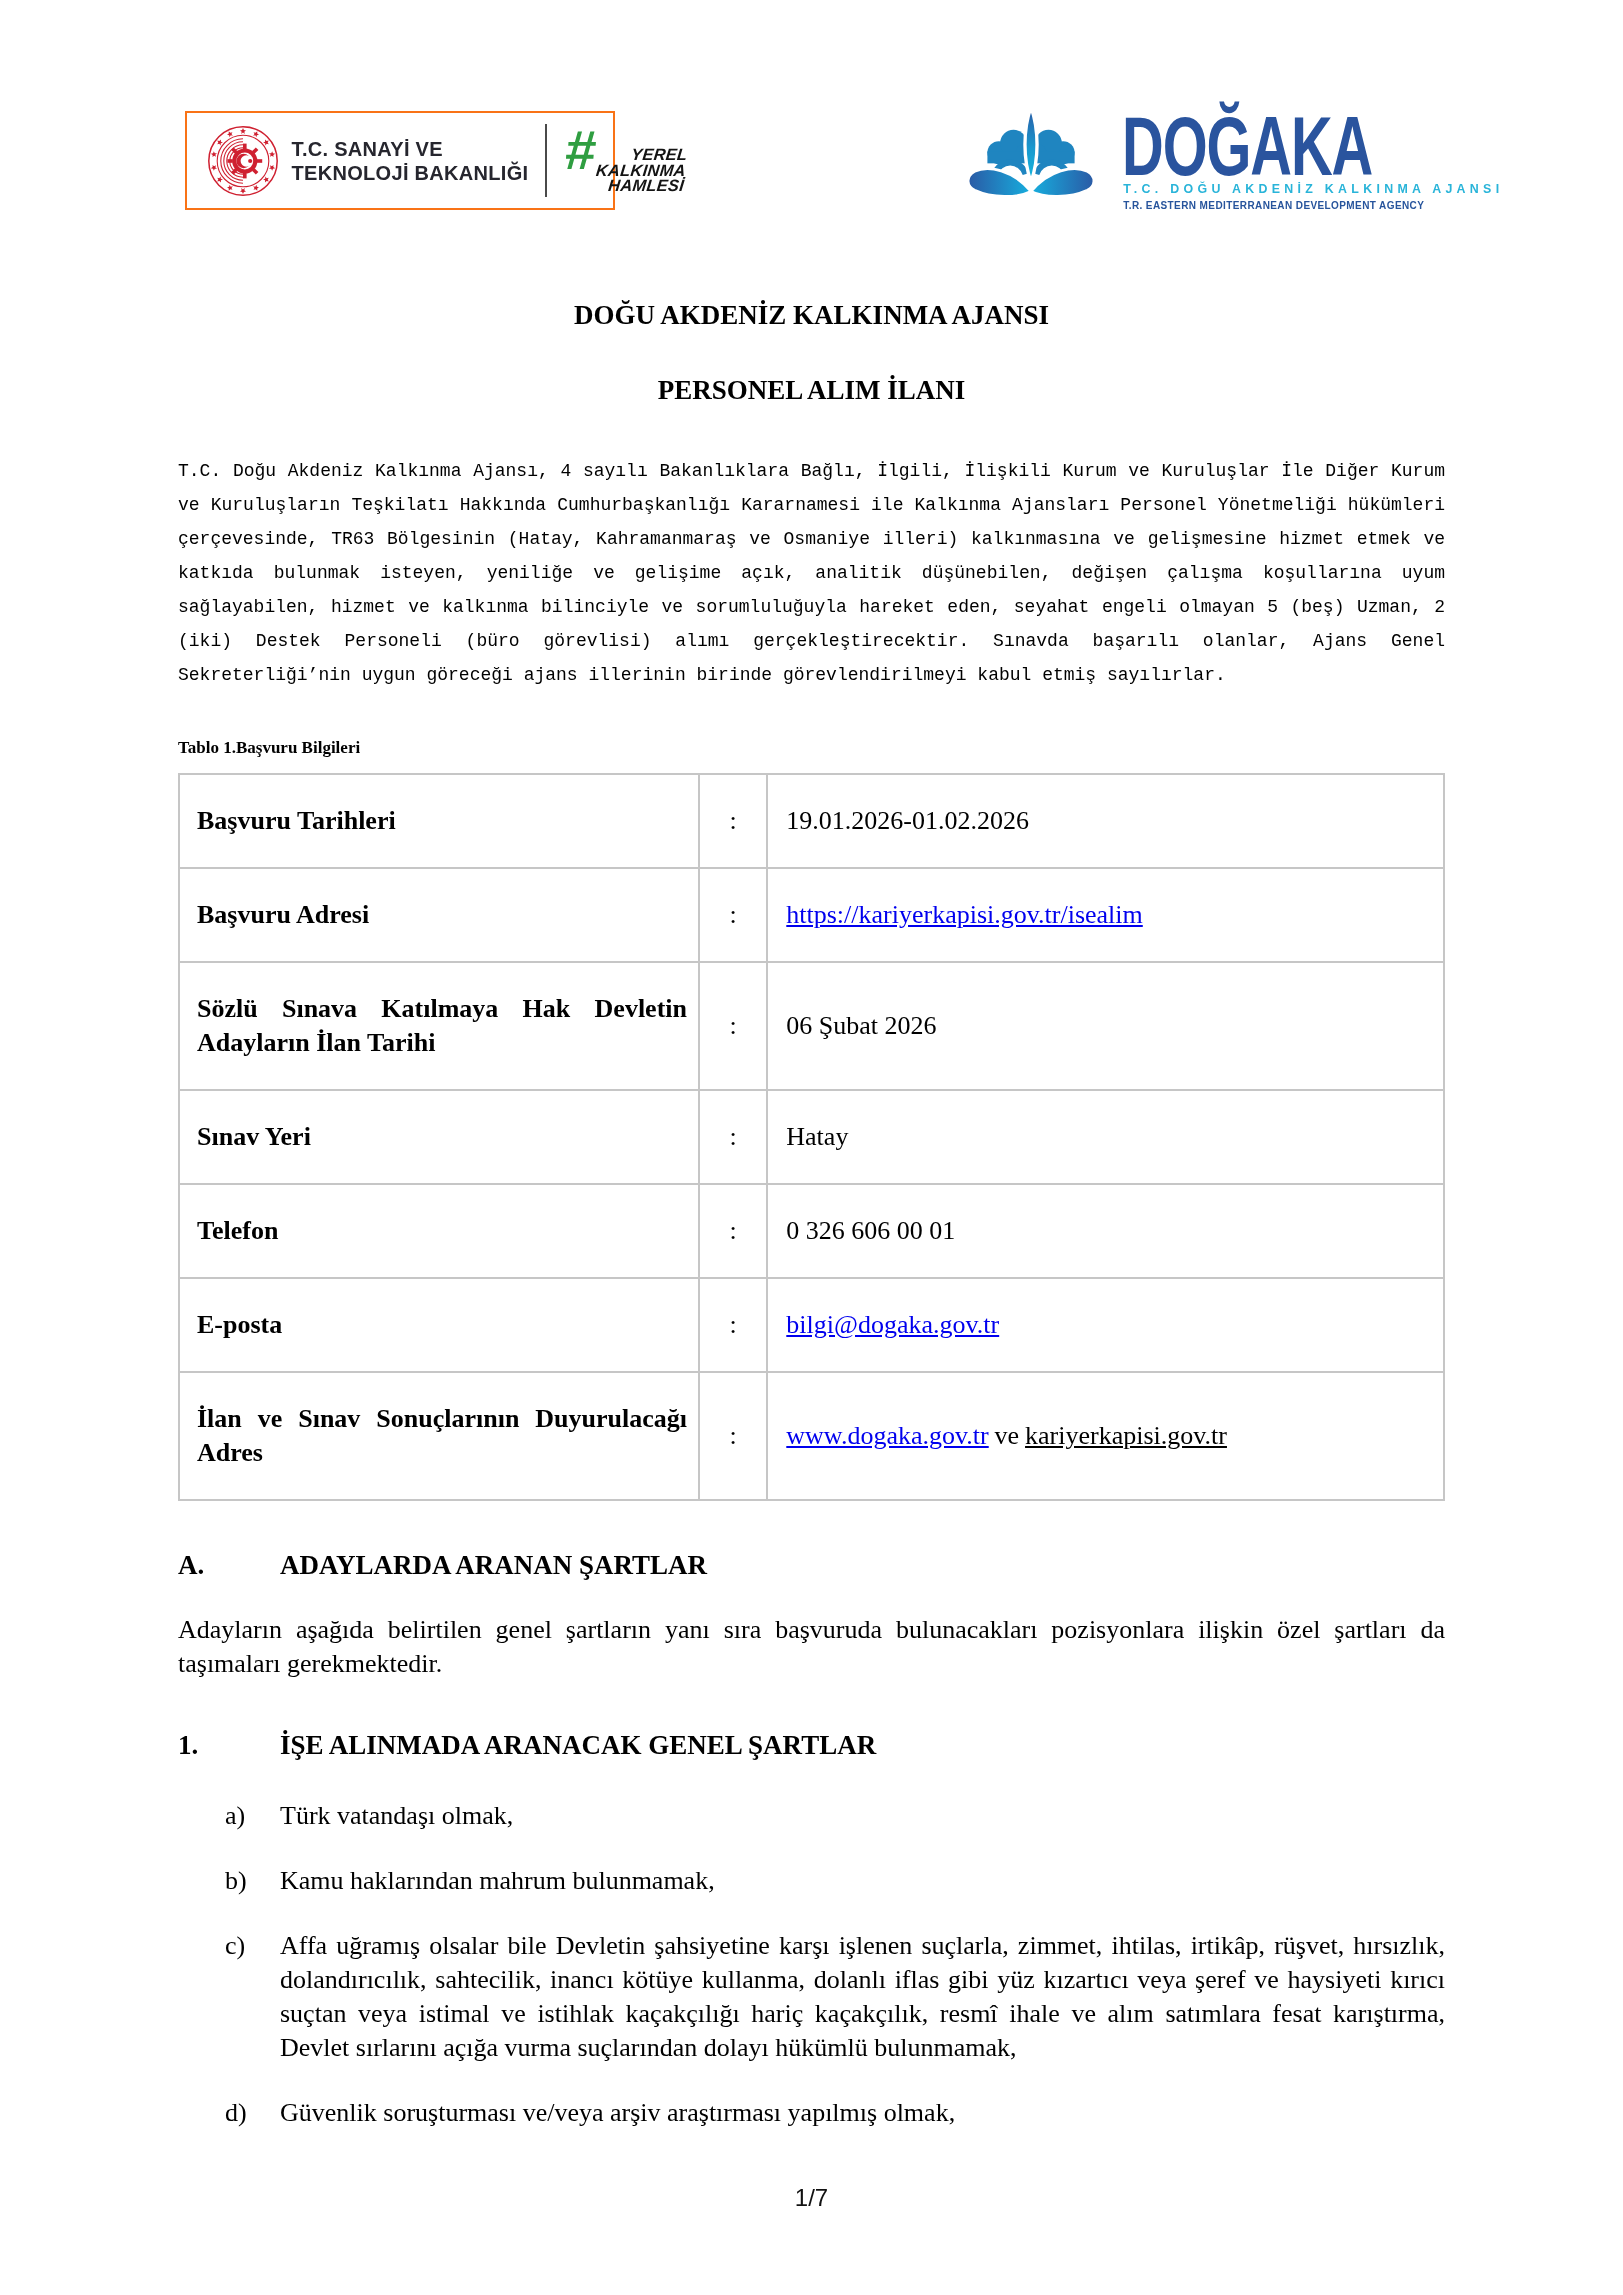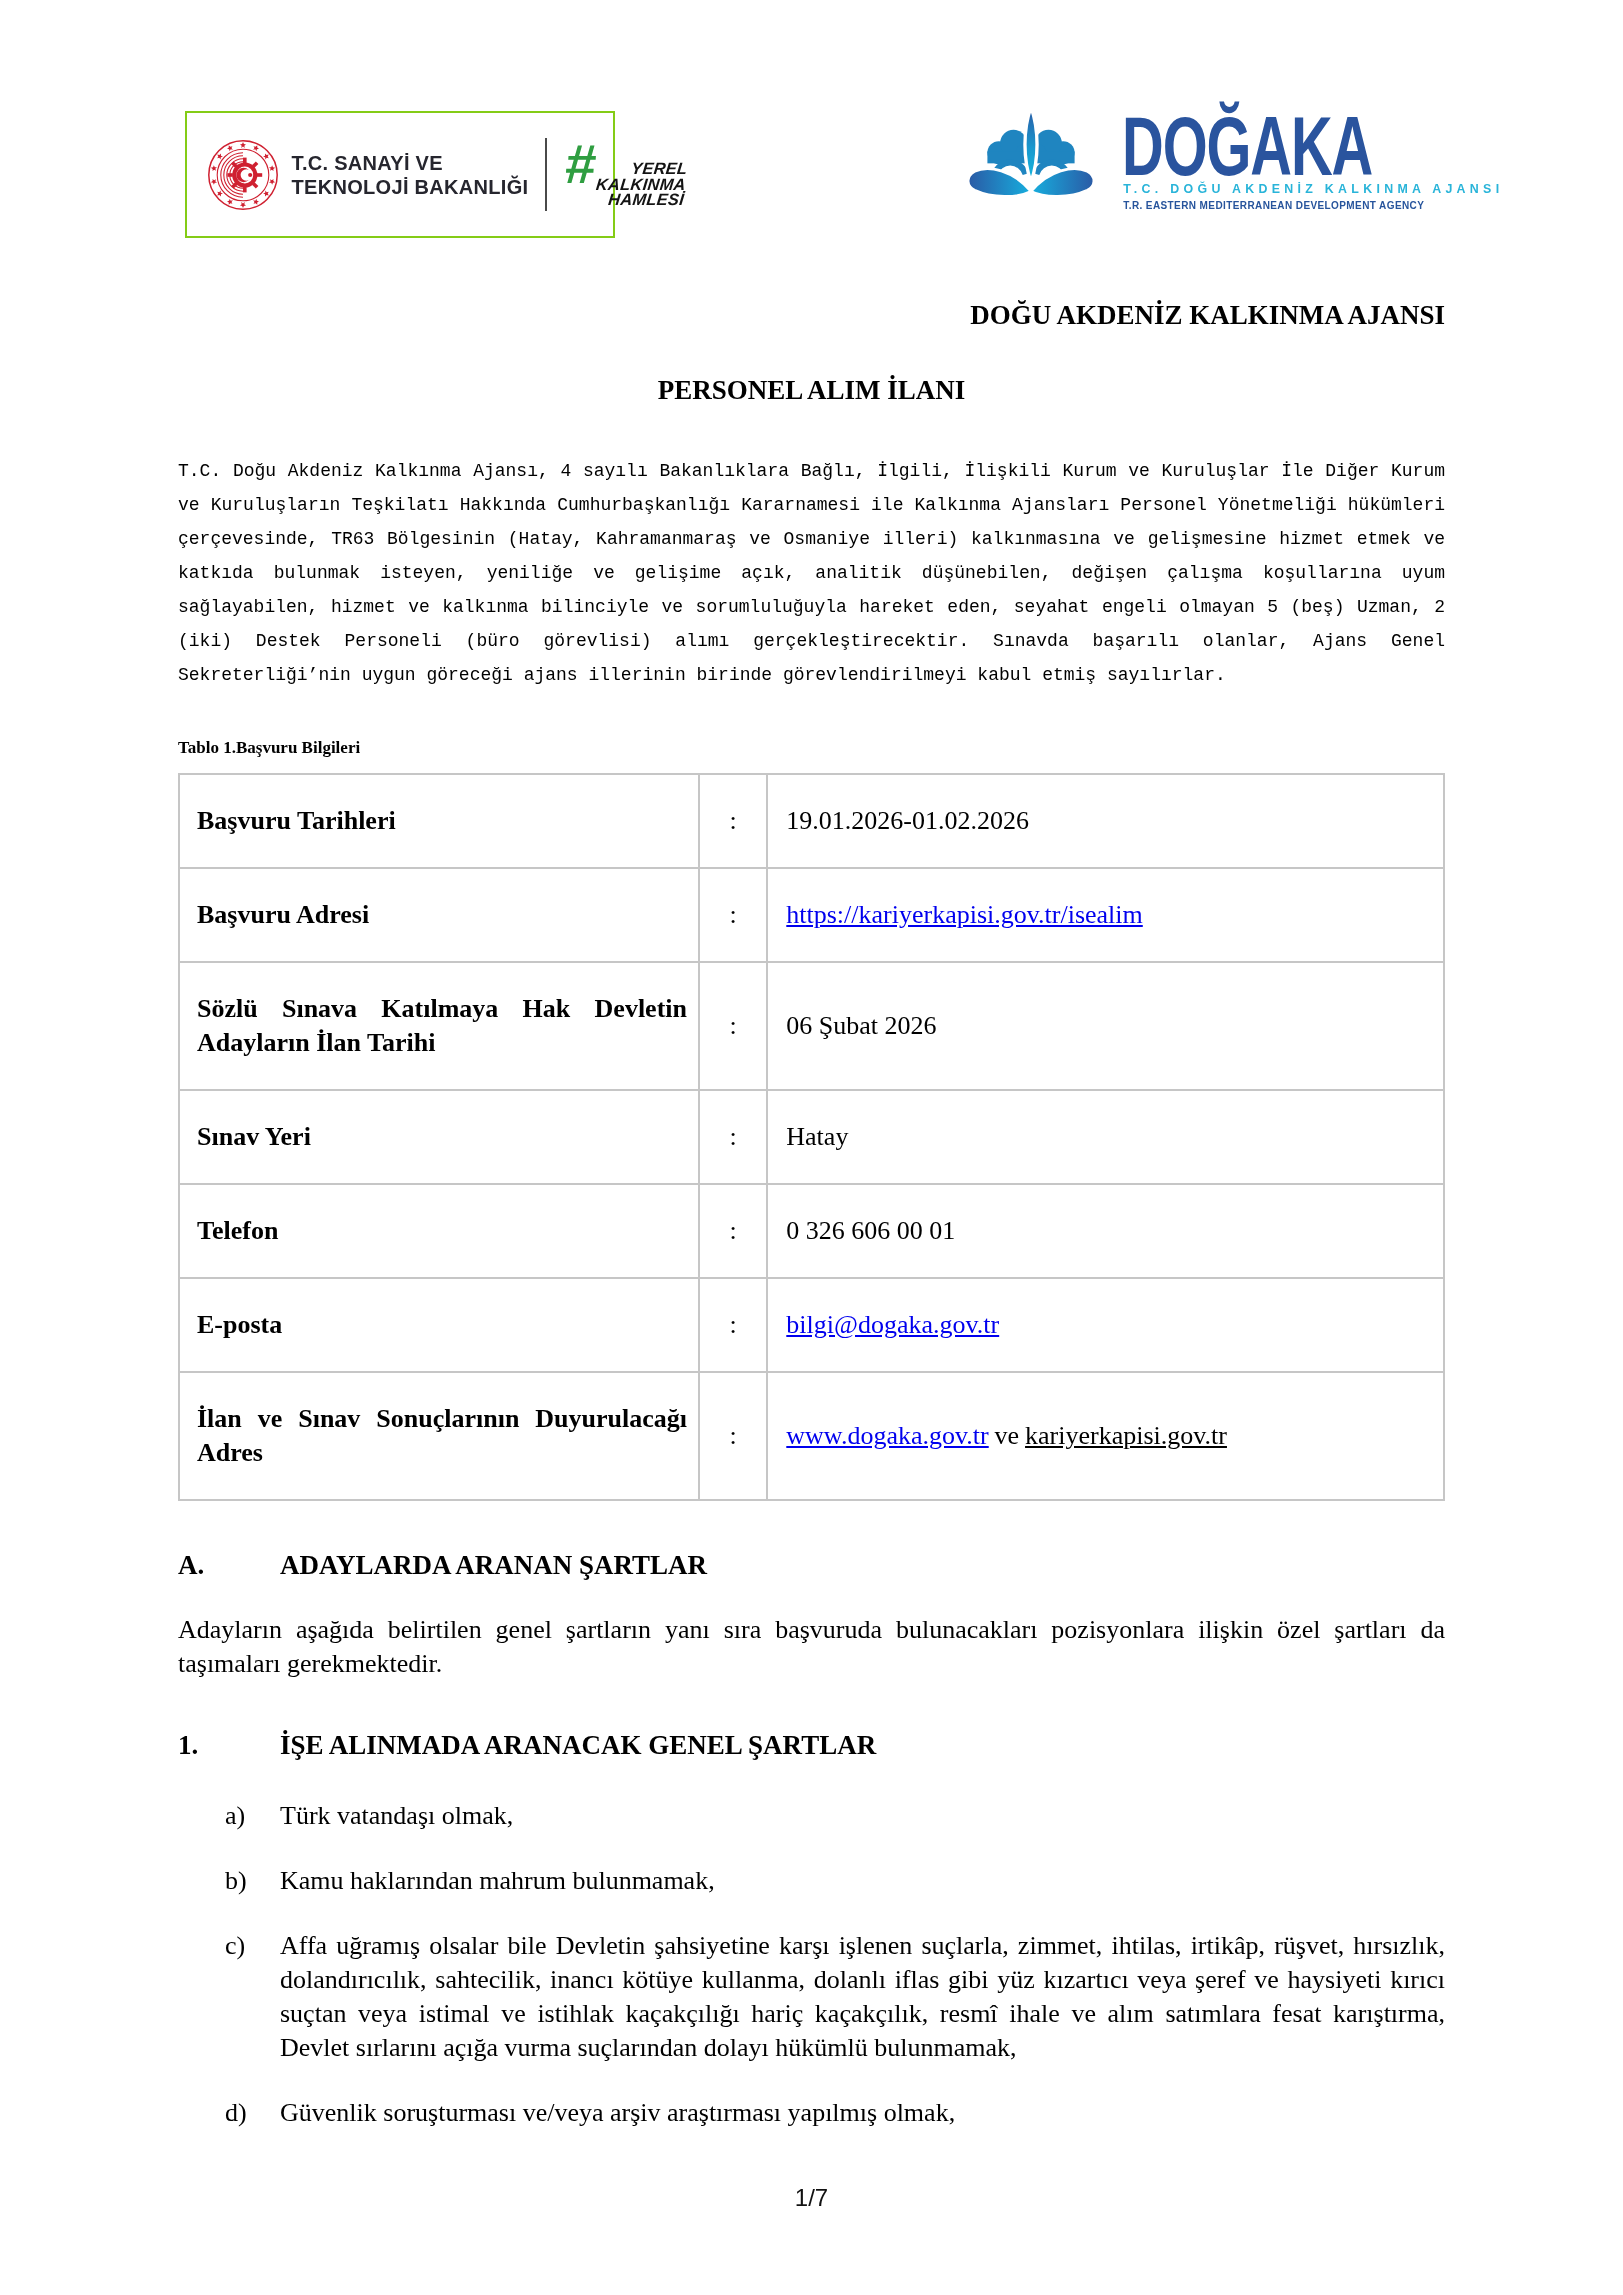--- a/index.html
+++ b/index.html
@@ -2,22 +2,22 @@
 <html style="font-size:10.5px"><head>
 <meta charset="utf-8">
 <style>
   html,body{margin:0;padding:0;background:#ffffff;}
   .page{
     position:relative;width:1623px;height:2295px;background:#ffffff;
     font-family:"Liberation Serif","DejaVu Serif",serif;color:#000;overflow:hidden;
   }
   
   .ministry-box{
-    position:absolute;left:185px;top:111px;width:430px;height:127px;
-    border:2px solid #84cc16;box-sizing:border-box;background:#fff;
+    position:absolute;left:185px;top:111px;width:430px;height:99px;
+    border:2px solid #f97316;box-sizing:border-box;background:#fff;
     display:flex;align-items:center;
   }
   .ministry-box svg.emblem{margin-left:19.6px;flex:0 0 auto;}
   .ministry-name{
     margin-left:13px;font-family:"Liberation Sans","DejaVu Sans",sans-serif;
     font-weight:bold;font-size:20px;line-height:24px;color:#26262e;letter-spacing:0.3px;
     white-space:nowrap;
   }
   .vdivider{margin-left:17px;width:2px;height:73px;background:#4a4a4a;flex:0 0 auto;}
   .hash-row{display:flex;margin-left:17px;}
@@ -44,21 +44,21 @@
     font-family:"Liberation Sans","DejaVu Sans",sans-serif;font-weight:bold;font-size:12.4px;
     color:#29b4d9;letter-spacing:4.3px;white-space:nowrap;
   }
   .agency-sub-en{
     position:absolute;left:1.3px;top:97px;
     font-family:"Liberation Sans","DejaVu Sans",sans-serif;font-weight:bold;font-size:10px;
     color:#27549c;letter-spacing:0.4px;white-space:nowrap;
   }
   
   .content{position:absolute;left:178px;top:0;width:1267px;padding-top:298px;}
-  .doc-title{text-align:right;font-weight:bold;font-size:27px;line-height:34px;}
+  .doc-title{text-align:center;font-weight:bold;font-size:27px;line-height:34px;}
   .doc-subtitle{margin-top:41px;text-align:center;font-weight:bold;font-size:27px;line-height:34px;}
   .intro{margin-top:47px;font-size:18px;line-height:34px;text-align:justify;font-family:Liberation Mono, monospace;}
   .tcaption{margin-top:39px;font-weight:bold;font-size:17px;line-height:34px;}
   table.info{margin-top:7.9px;width:1267px;border-collapse:collapse;table-layout:fixed;font-size:26px;}
   table.info td{border:2px solid #c6c6c6;vertical-align:middle;line-height:34px;}
   td.c-label{font-weight:bold;padding:29px 11px 29px 17px;text-align:justify;}
   td.c-colon{text-align:center;padding:29px 0;}
   td.c-value{padding:29px 15.7px 29px 18.3px;}
   .lnk{color:#0000ee;text-decoration:underline;cursor:pointer;}
   .lnk-dark{color:#000;text-decoration:underline;}

